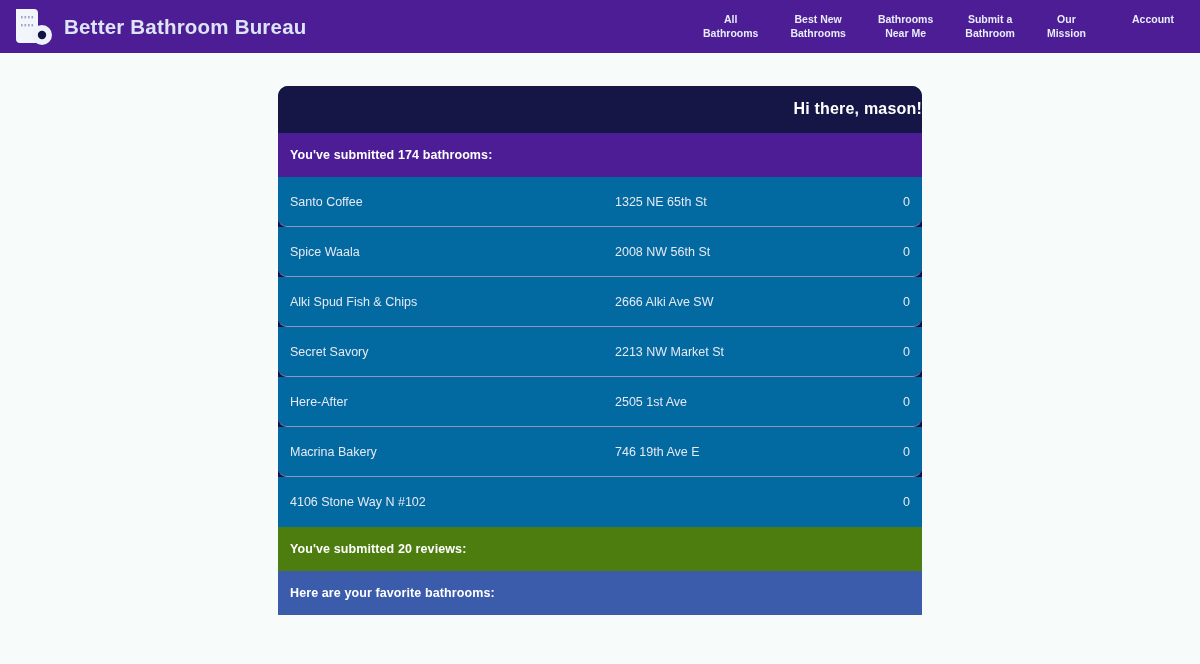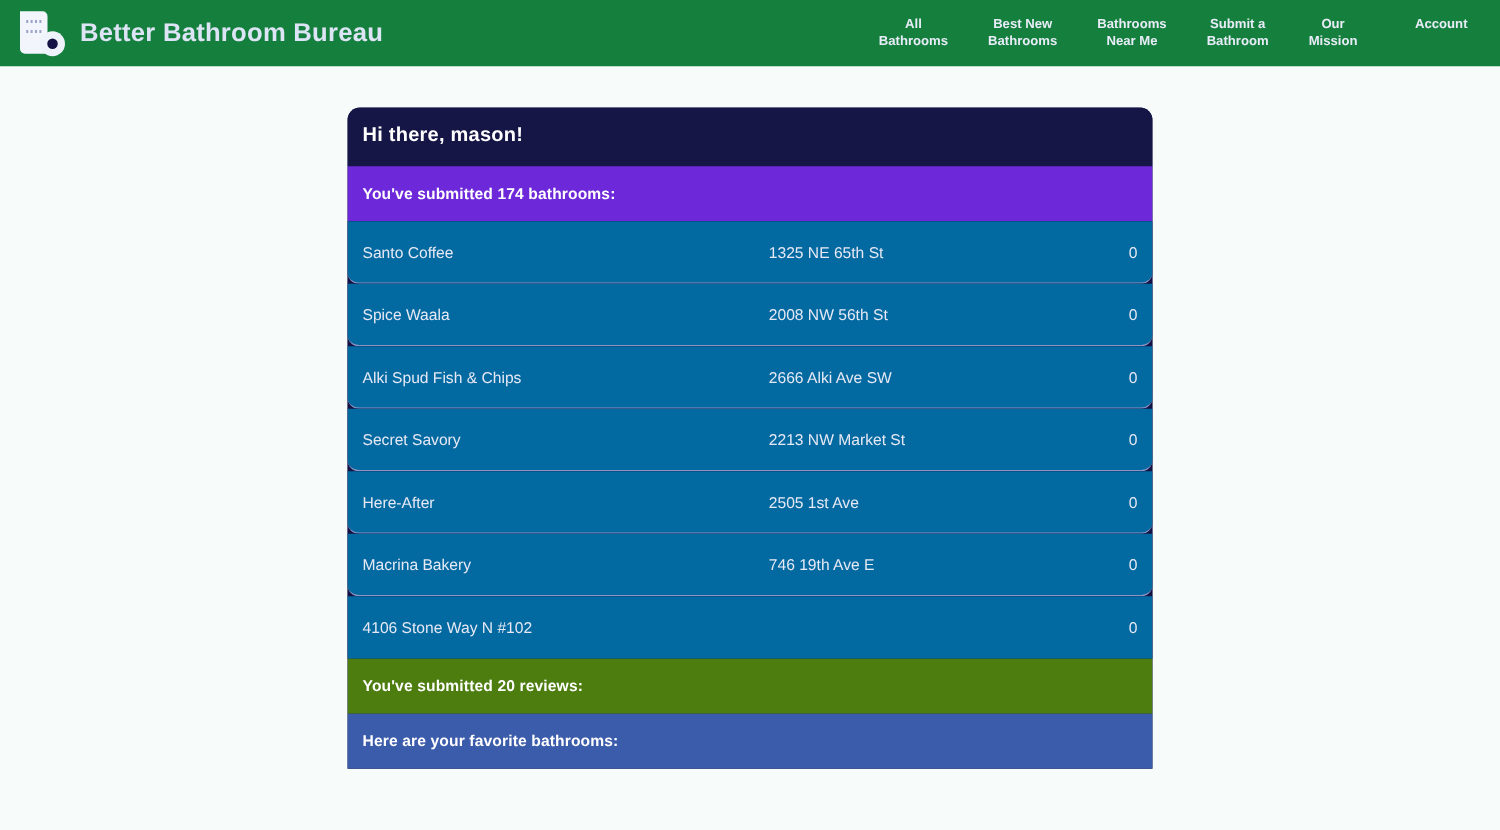--- a/index.html
+++ b/index.html
@@ -13,21 +13,21 @@
   body {
     background: #f7fcfa;
     font-family: "Liberation Sans", sans-serif;
     -webkit-font-smoothing: antialiased;
   }
 
   
   .navbar {
     height: 53px;
     width: 100%;
-    background: #15803d;
+    background: #4c1d95;
     display: flex;
     align-items: center;
     justify-content: space-between;
     padding: 0 22px 0 10px;
     position: relative;
     gap: 28px;
   }
 
   .brand {
     display: flex;
@@ -85,33 +85,33 @@
     border-radius: 10px 10px 0 0;
     overflow: hidden;
     background: #151546;
   }
 
   .card-header {
     background: #151546;
     color: #ffffff;
     font-size: 16px;
     font-weight: bold;
-    text-align: left;
-    padding: 14px 12px 15px;
+    text-align: right;
+    padding: 14px 0 15px;
     letter-spacing: 0.2px;
   }
 
   .section-band {
     color: #ffffff;
     font-size: 12.5px;
     font-weight: bold;
     padding: 15px 12px 15px 12px;
     letter-spacing: 0.1px;
   }
-  .band-submitted   { background: #6d28d9; }
+  .band-submitted   { background: #4c1d95; }
   .band-reviews     { background: #4d7c0f; }
   .band-favorites   { background: #3b5bab; }
 
   
   .rows { background: #141244; }
 
   .row {
     display: flex;
     align-items: center;
     height: 50px;

